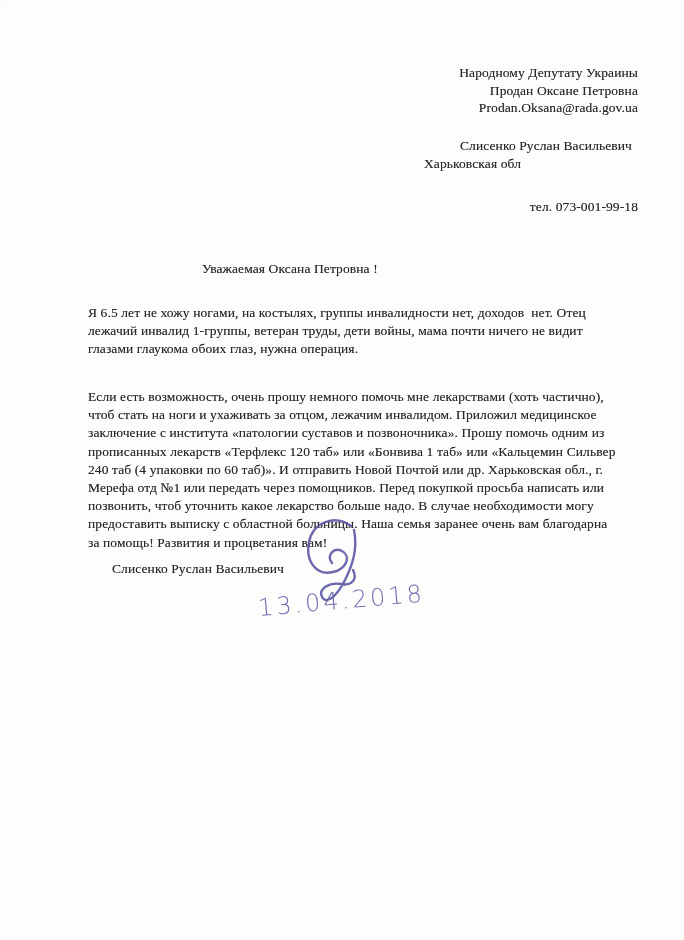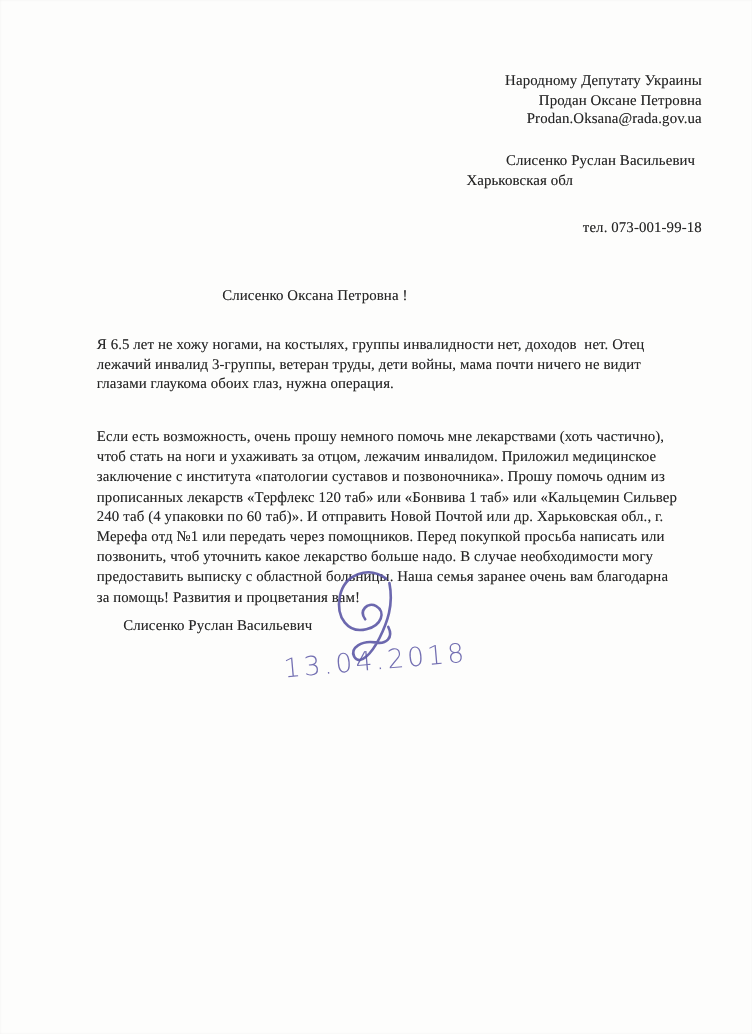--- a/index.html
+++ b/index.html
@@ -82,24 +82,24 @@
 
   <div class="txt lines recipient-address">Народному Депутату Украины
 Продан Оксане Петровна
 Prodan.Oksana@rada.gov.ua</div>
 
   <div class="txt lines sender-address">Слисенко Руслан Васильевич
 Харьковская обл</div>
 
   <div class="txt phone-line">тел. 073-001-99-18</div>
 
-  <div class="txt salutation">Слисенко Оксана Петровна !</div>
+  <div class="txt salutation">Уважаемая Оксана Петровна !</div>
 
   <div class="txt lines body-paragraph paragraph-1">Я 6.5 лет не хожу ногами, на костылях, группы инвалидности нет, доходов  нет. Отец
-лежачий инвалид 3-группы, ветеран труды, дети войны, мама почти ничего не видит
+лежачий инвалид 1-группы, ветеран труды, дети войны, мама почти ничего не видит
 глазами глаукома обоих глаз, нужна операция.</div>
 
   <div class="txt lines body-paragraph paragraph-2">Если есть возможность, очень прошу немного помочь мне лекарствами (хоть частично),
 чтоб стать на ноги и ухаживать за отцом, лежачим инвалидом. Приложил медицинское
 заключение с института «патологии суставов и позвоночника». Прошу помочь одним из
 прописанных лекарств «Терфлекс 120 таб» или «Бонвива 1 таб» или «Кальцемин Сильвер
 240 таб (4 упаковки по 60 таб)». И отправить Новой Почтой или др. Харьковская обл., г.
 Мерефа отд №1 или передать через помощников. Перед покупкой просьба написать или
 позвонить, чтоб уточнить какое лекарство больше надо. В случае необходимости могу
 предоставить выписку с областной больницы. Наша семья заранее очень вам благодарна

